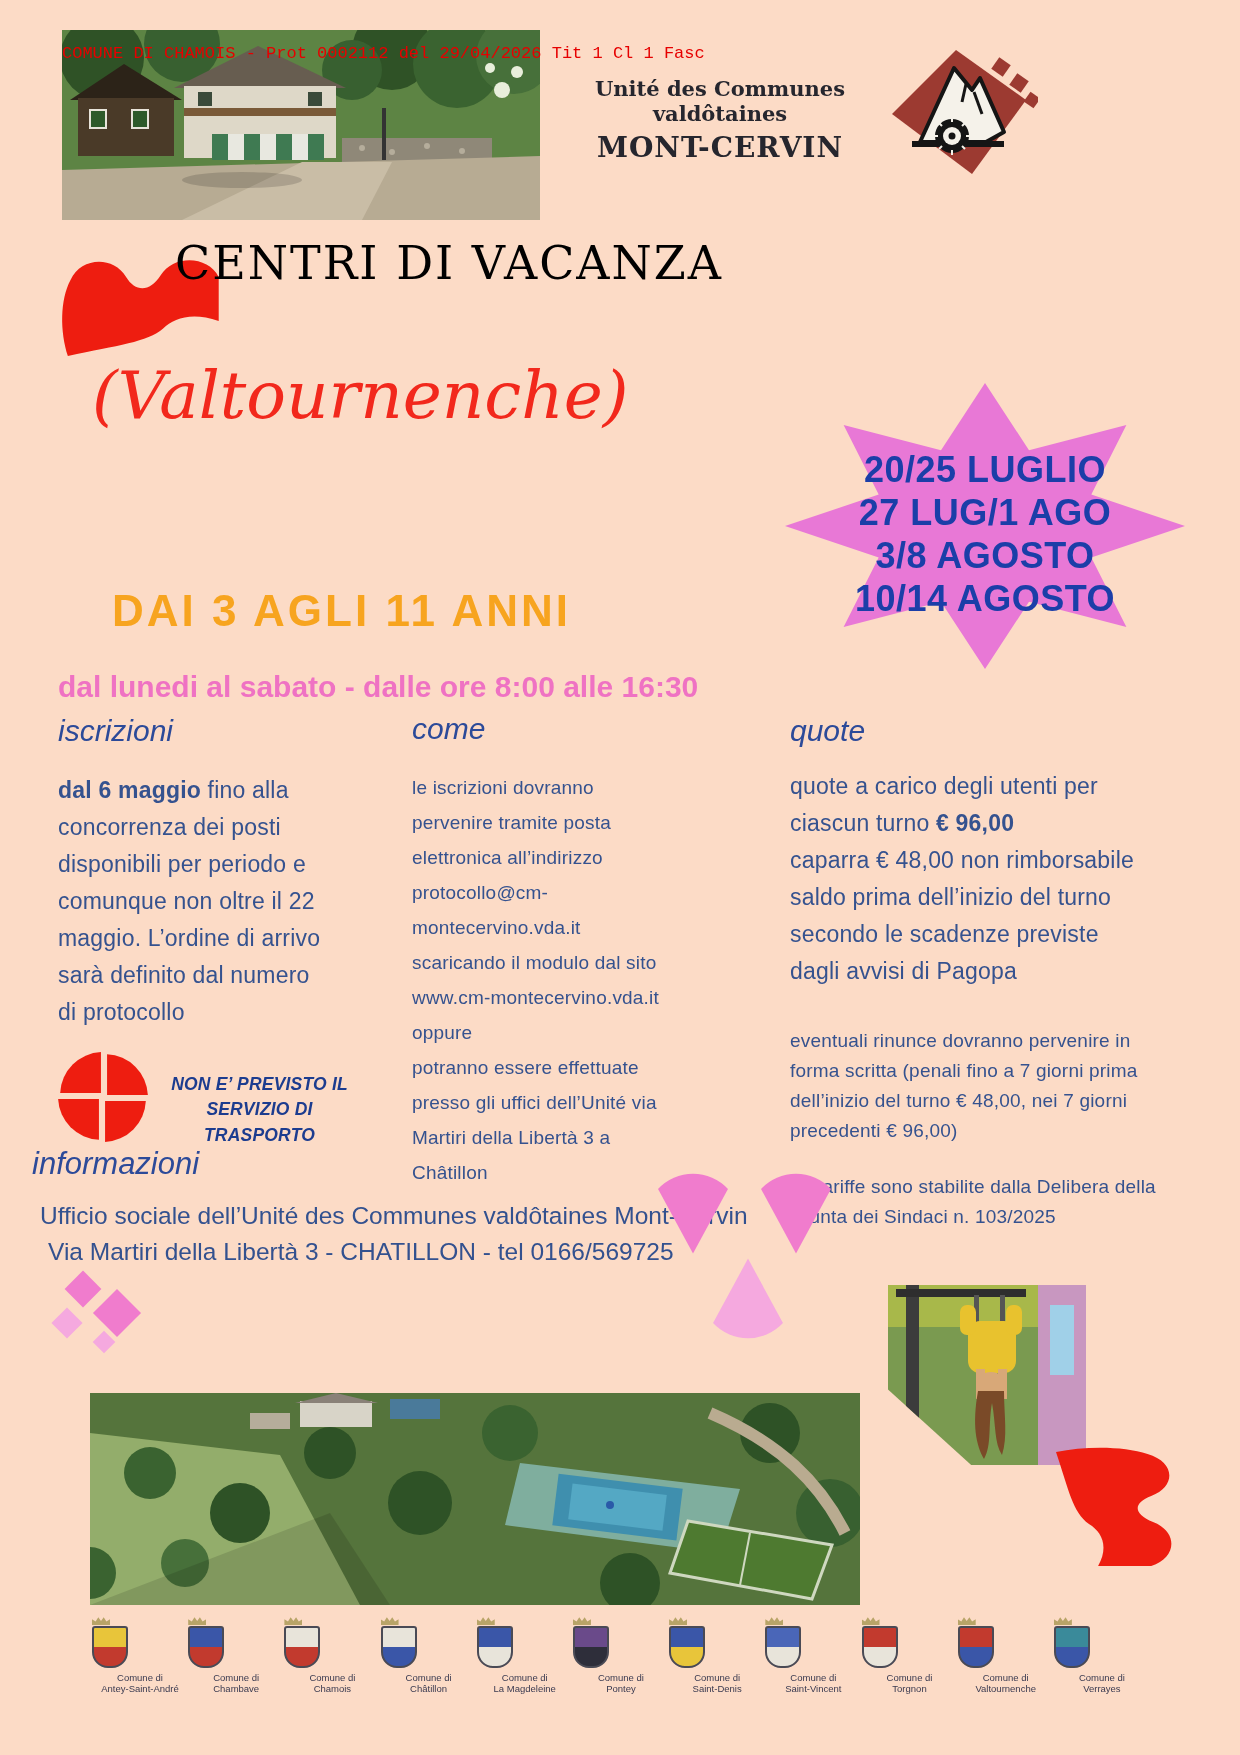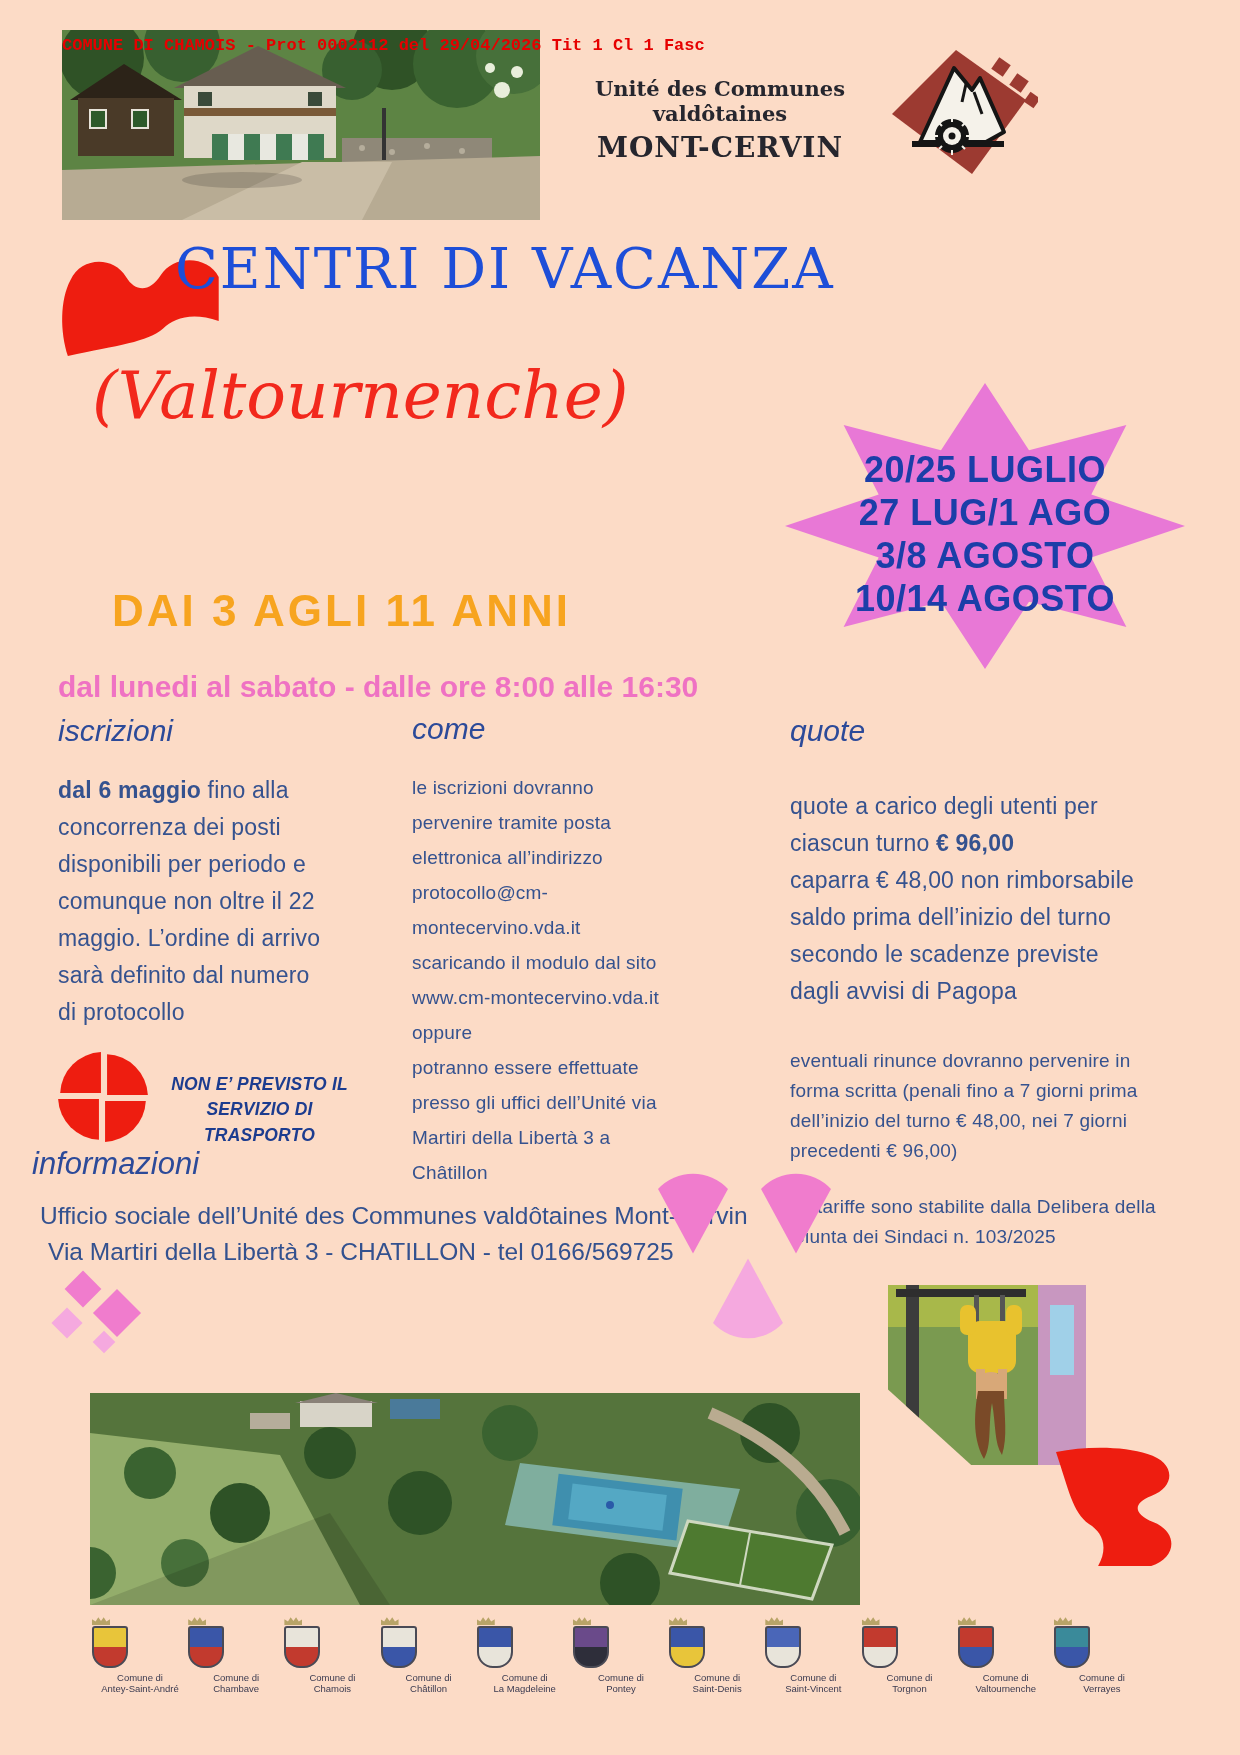--- a/index.html
+++ b/index.html
@@ -1,45 +1,45 @@
 <!DOCTYPE html>
 <html><head>
 <meta charset="utf-8">
 <style>
   html,body{margin:0;padding:0}
   .poster{position:relative;width:1240px;height:1755px;background:#fcdbc6;overflow:hidden;font-family:"Liberation Sans",sans-serif}
   .abs{position:absolute}
 
-  .protocol{left:62px;top:36px;font-family:"Liberation Mono",monospace;font-weight:bold;font-size:17px;color:#e60000;white-space:nowrap;z-index:6}
+  .protocol{left:62px;top:44px;font-family:"Liberation Mono",monospace;font-weight:normal;font-size:17px;color:#e60000;white-space:nowrap;z-index:6}
 
   .photo-top{left:62px;top:30px;width:478px;height:190px;z-index:2}
   .org{left:552px;top:76px;width:336px;text-align:center;z-index:3;color:#26262e;font-family:"DejaVu Serif",serif}
   .org1{font-size:21px;font-weight:600}
   .org2{font-size:28px;font-weight:bold;letter-spacing:1px;margin-top:5px}
   .logo{left:878px;top:44px;width:160px;height:136px}
 
   .flag-left{left:52px;top:248px;width:172px;height:108px}
-  .title{left:175px;top:236px;margin:0;font-family:"DejaVu Serif",serif;font-weight:400;font-size:56px;color:#1d4ed8;letter-spacing:2px;white-space:nowrap}
+  .title{left:175px;top:236px;margin:0;font-family:"DejaVu Serif",serif;font-weight:400;font-size:46px;color:#000000;letter-spacing:2px;white-space:nowrap}
   .subtitle{left:92px;top:358px;font-family:"DejaVu Serif",serif;font-style:italic;color:#f2281c;font-size:66px;line-height:1.16;white-space:nowrap}
   .age{left:112px;top:586px;font-size:44px;font-weight:bold;color:#f7a41f;letter-spacing:3px;white-space:nowrap}
 
   .star-wrap{left:775px;top:378px;width:420px;height:296px}
   .star-wrap svg{position:absolute;inset:0}
   .star-dates{position:absolute;inset:0;display:flex;flex-direction:column;justify-content:center;align-items:center;padding-top:16px;text-align:center;color:#1b3ea8;font-weight:bold;font-size:36px;line-height:1.2;letter-spacing:.5px}
 
   .schedule{left:58px;top:670px;font-size:30px;font-weight:bold;color:#ef72c3;white-space:nowrap}
 
   .colhead{font-style:italic;font-size:30px;color:#2c4a99;font-weight:500}
   .colbody{color:#35528f;letter-spacing:.2px}
   .col1{left:58px;top:714px;width:300px}
   .col1 .colbody{margin-top:24px;font-size:23px;line-height:37px}
   .col2{left:412px;top:712px;width:335px}
   .col2 .colbody{margin-top:24px;font-size:19px;line-height:35px}
   .col3{left:790px;top:714px;width:385px}
-  .col3 .colbody{margin-top:40px;font-size:23px;line-height:37px}
+  .col3 .colbody{margin-top:20px;font-size:23px;line-height:37px}
   .col3 .small{font-size:19px;line-height:30px}
   .mt36{margin-top:36px}.mt26{margin-top:26px}
   .bold{font-weight:bold}
 
   .pinwheel{left:52px;top:1046px;width:102px;height:102px}
   .notice{left:152px;top:1072px;width:215px;text-align:center;font-size:17.5px;font-weight:bold;font-style:italic;color:#1c3c8f;line-height:1.45;letter-spacing:.2px}
 
   .info-h{left:32px;top:1146px;font-style:italic;font-size:31px;color:#2c4a99;font-weight:500}
   .info-lines{left:40px;top:1198px;width:760px;font-size:24.5px;color:#33518f;line-height:36px}
 

